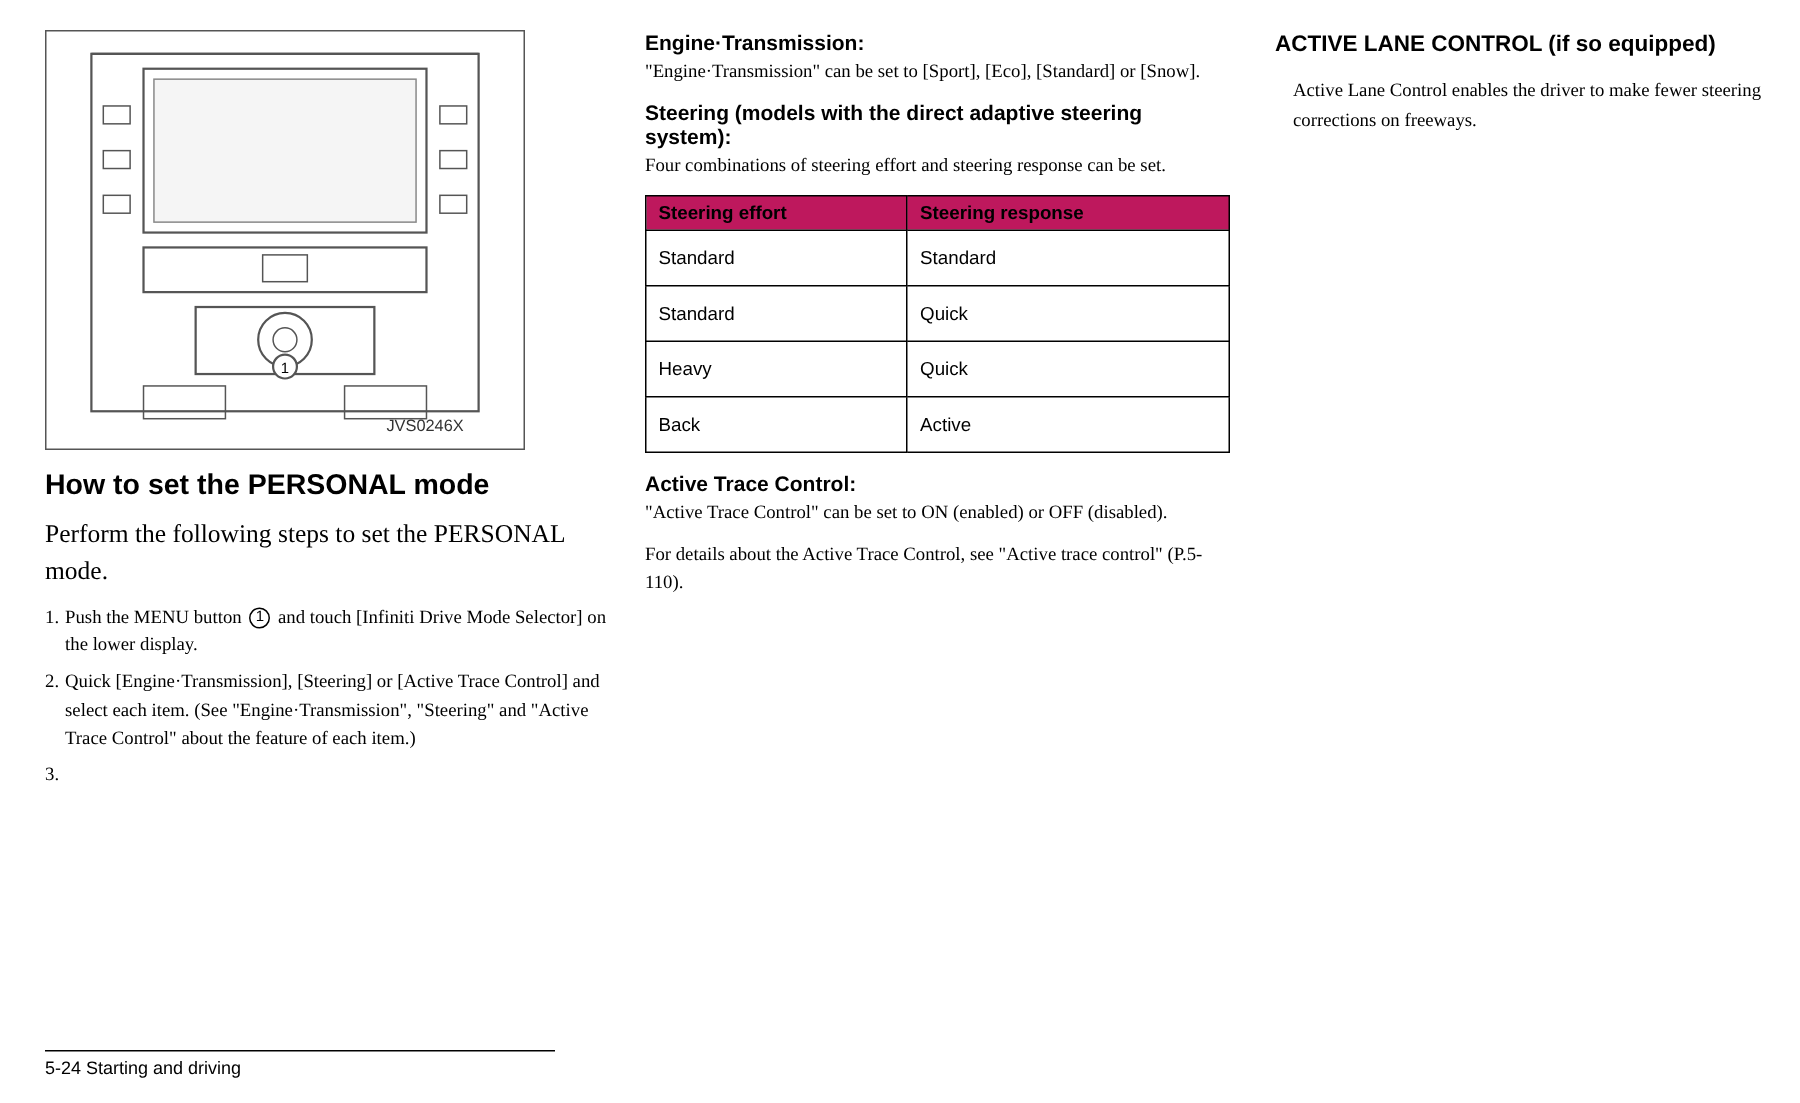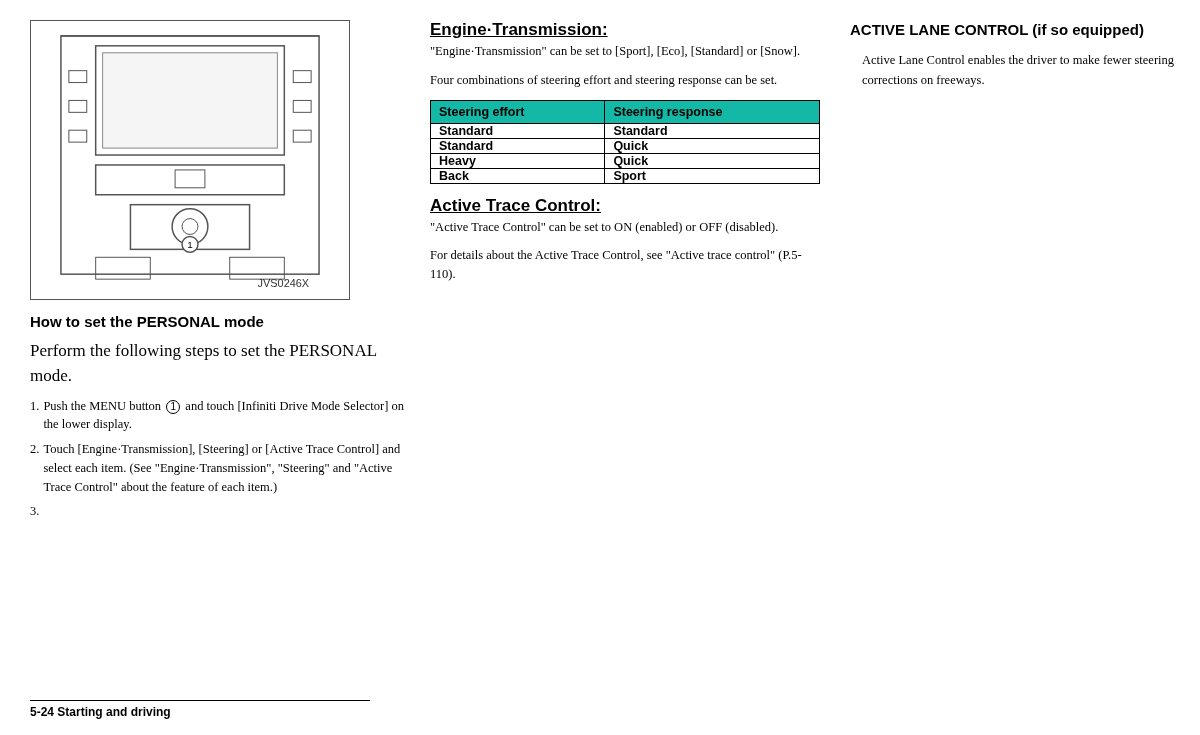--- a/index.html
+++ b/index.html
@@ -45,21 +45,21 @@
       position: relative;
       background: #fff;
     }
     .diagram-svg {
       width: 100%;
       height: 100%;
     }
 
     
     .section-title {
-      font-size: 15px;
+      font-size: 19px;
       font-weight: bold;
       font-family: Arial, sans-serif;
       margin-bottom: 6px;
       line-height: 1.3;
     }
     .section-subtitle {
       font-size: 17px;
       line-height: 1.5;
       margin-bottom: 8px;
     }
@@ -78,61 +78,60 @@
       flex-shrink: 0;
       font-weight: normal;
     }
 
     
     .footer {
       position: absolute;
       bottom: 16px;
       left: 30px;
       font-size: 12px;
-      font-weight: bold;
+      font-weight: normal;
       font-family: Arial, sans-serif;
       border-top: 1px solid #000;
       padding-top: 4px;
       width: 340px;
     }
 
     
     .bold-label {
       font-weight: bold;
-      font-size: 17px;
+      font-size: 14px;
       font-family: Arial, sans-serif;
       margin-bottom: 2px;
-      text-decoration: underline;
     }
     .center-text {
       font-size: 12.5px;
       line-height: 1.5;
       margin-bottom: 10px;
     }
 
     
     .steering-table {
       width: 100%;
       border-collapse: collapse;
       margin-bottom: 12px;
       font-size: 12.5px;
     }
     .steering-table th {
       border: 1.5px solid #000;
       padding: 4px 8px;
       font-family: Arial, sans-serif;
       font-weight: bold;
-      background: #14b8a6;
+      background: #be185d;
       text-align: left;
     }
     .steering-table td {
       border: 1.5px solid #000;
-      padding: 0 8px;
-      font-family: Arial, sans-serif;
-      font-weight: bold;
+      padding: 11px 8px;
+      font-family: Arial, sans-serif;
+      font-weight: normal;
     }
 
     
     .right-title {
       font-size: 15px;
       font-weight: bold;
       font-family: Arial, sans-serif;
       margin-bottom: 10px;
       text-align: left;
       line-height: 1.3;
@@ -206,33 +205,34 @@
     <div class="section-title">How to set the PERSONAL mode</div>
     <div class="section-subtitle">Perform the following steps to set the PERSONAL mode.</div>
 
     <ol class="steps-list">
       <li>
         <span class="step-num">1.</span>
         <span>Push the MENU button <span class="circle-num">1</span> and touch [Infiniti Drive Mode Selector] on the lower display.</span>
       </li>
       <li>
         <span class="step-num">2.</span>
-        <span>Touch [Engine·Transmission], [Steering] or [Active Trace Control] and select each item. (See "Engine·Transmission", "Steering" and "Active Trace Control" about the feature of each item.)</span>
+        <span>Quick [Engine·Transmission], [Steering] or [Active Trace Control] and select each item. (See "Engine·Transmission", "Steering" and "Active Trace Control" about the feature of each item.)</span>
       </li>
       <li>
         <span class="step-num">3.</span>
       </li>
     </ol>
   </div>
 
   <div class="center-col">
 
     <div class="bold-label">Engine·Transmission:</div>
     <div class="center-text">"Engine·Transmission" can be set to [Sport], [Eco], [Standard] or [Snow].</div>
 
+    <div class="bold-label">Steering (models with the direct adaptive steering system):</div>
     <div class="center-text">Four combinations of steering effort and steering response can be set.</div>
 
     <table class="steering-table">
       <thead>
         <tr>
           <th>Steering effort</th>
           <th>Steering response</th>
         </tr>
       </thead>
       <tbody>
@@ -243,21 +243,21 @@
         <tr>
           <td>Standard</td>
           <td>Quick</td>
         </tr>
         <tr>
           <td>Heavy</td>
           <td>Quick</td>
         </tr>
         <tr>
           <td>Back</td>
-          <td>Sport</td>
+          <td>Active</td>
         </tr>
       </tbody>
     </table>
 
     <div class="bold-label">Active Trace Control:</div>
     <div class="center-text">"Active Trace Control" can be set to ON (enabled) or OFF (disabled).</div>
     <div class="center-text">For details about the Active Trace Control, see "Active trace control" (P.5-110).</div>
   </div>
 
   <div class="right-col">

